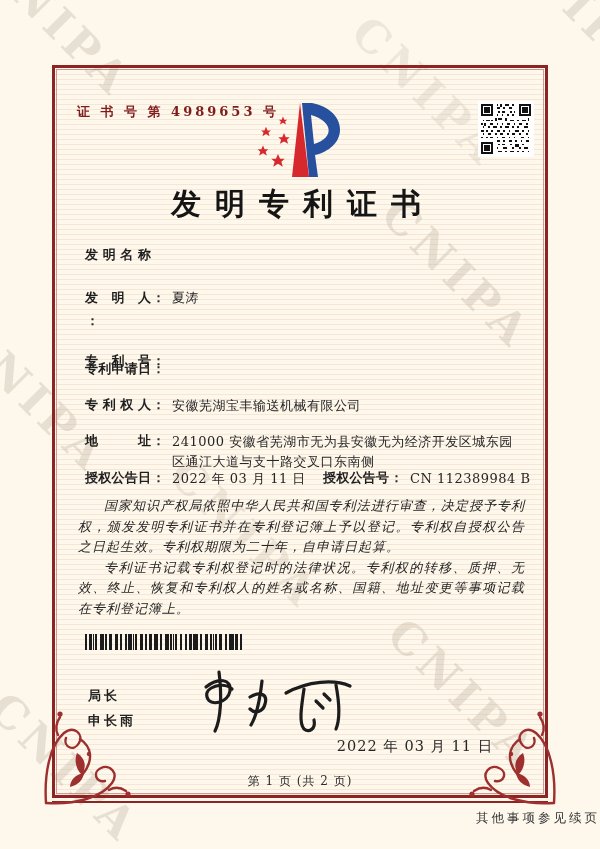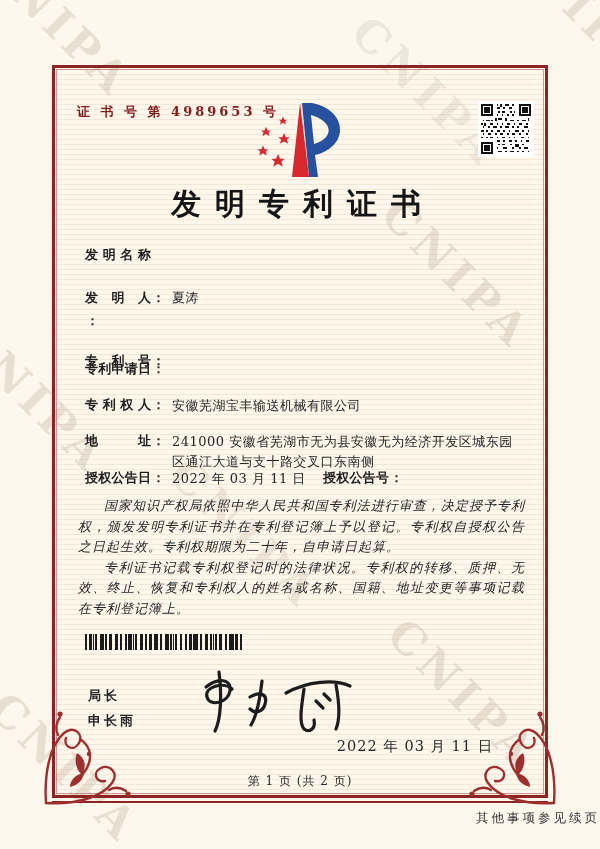--- a/index.html
+++ b/index.html
@@ -204,20 +204,21 @@
   <span class="fvalue">241000 安徽省芜湖市无为县安徽无为经济开发区城东园
 区通江大道与支十路交叉口东南侧</span>
 </div>
 <div class="frow" style="top:469px;">
   <span class="flabel">授权公告日</span>
     <span class="fcolon">：</span>
   <span class="fvalue">2022 年 03 月 11 日</span>
   <span class="fpair2">
     <span class="flabel">授权公告号</span>
       <span class="fcolon">：</span>
+    <span class="fvalue">CN 112389984 B</span>
   </span>
 </div>
 
 <div class="abs legal">
   <p>国家知识产权局依照中华人民共和国专利法进行审查，决定授予专利权，颁发发明专利证书并在专利登记簿上予以登记。专利权自授权公告之日起生效。专利权期限为二十年，自申请日起算。</p>
   <p>专利证书记载专利权登记时的法律状况。专利权的转移、质押、无效、终止、恢复和专利权人的姓名或名称、国籍、地址变更等事项记载在专利登记簿上。</p>
 </div>
 
 <div class="abs barcode"></div>
 

